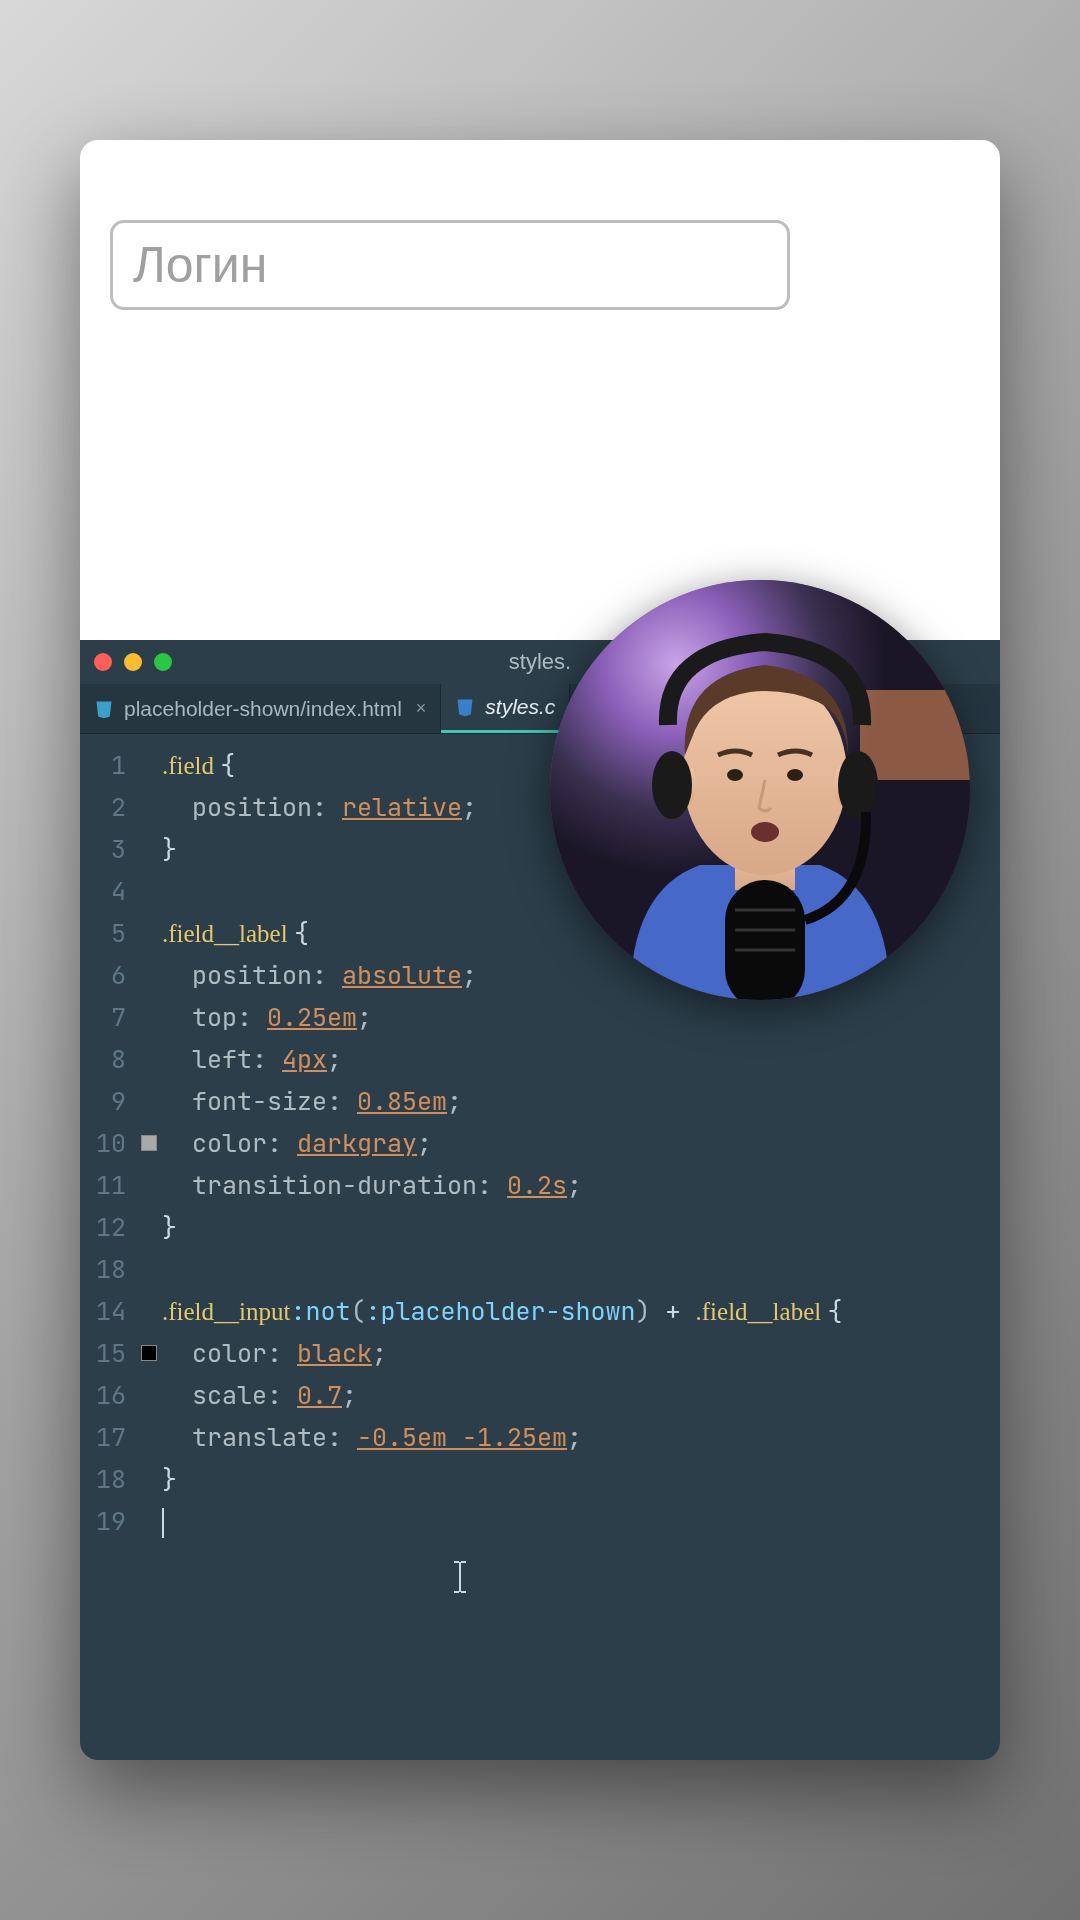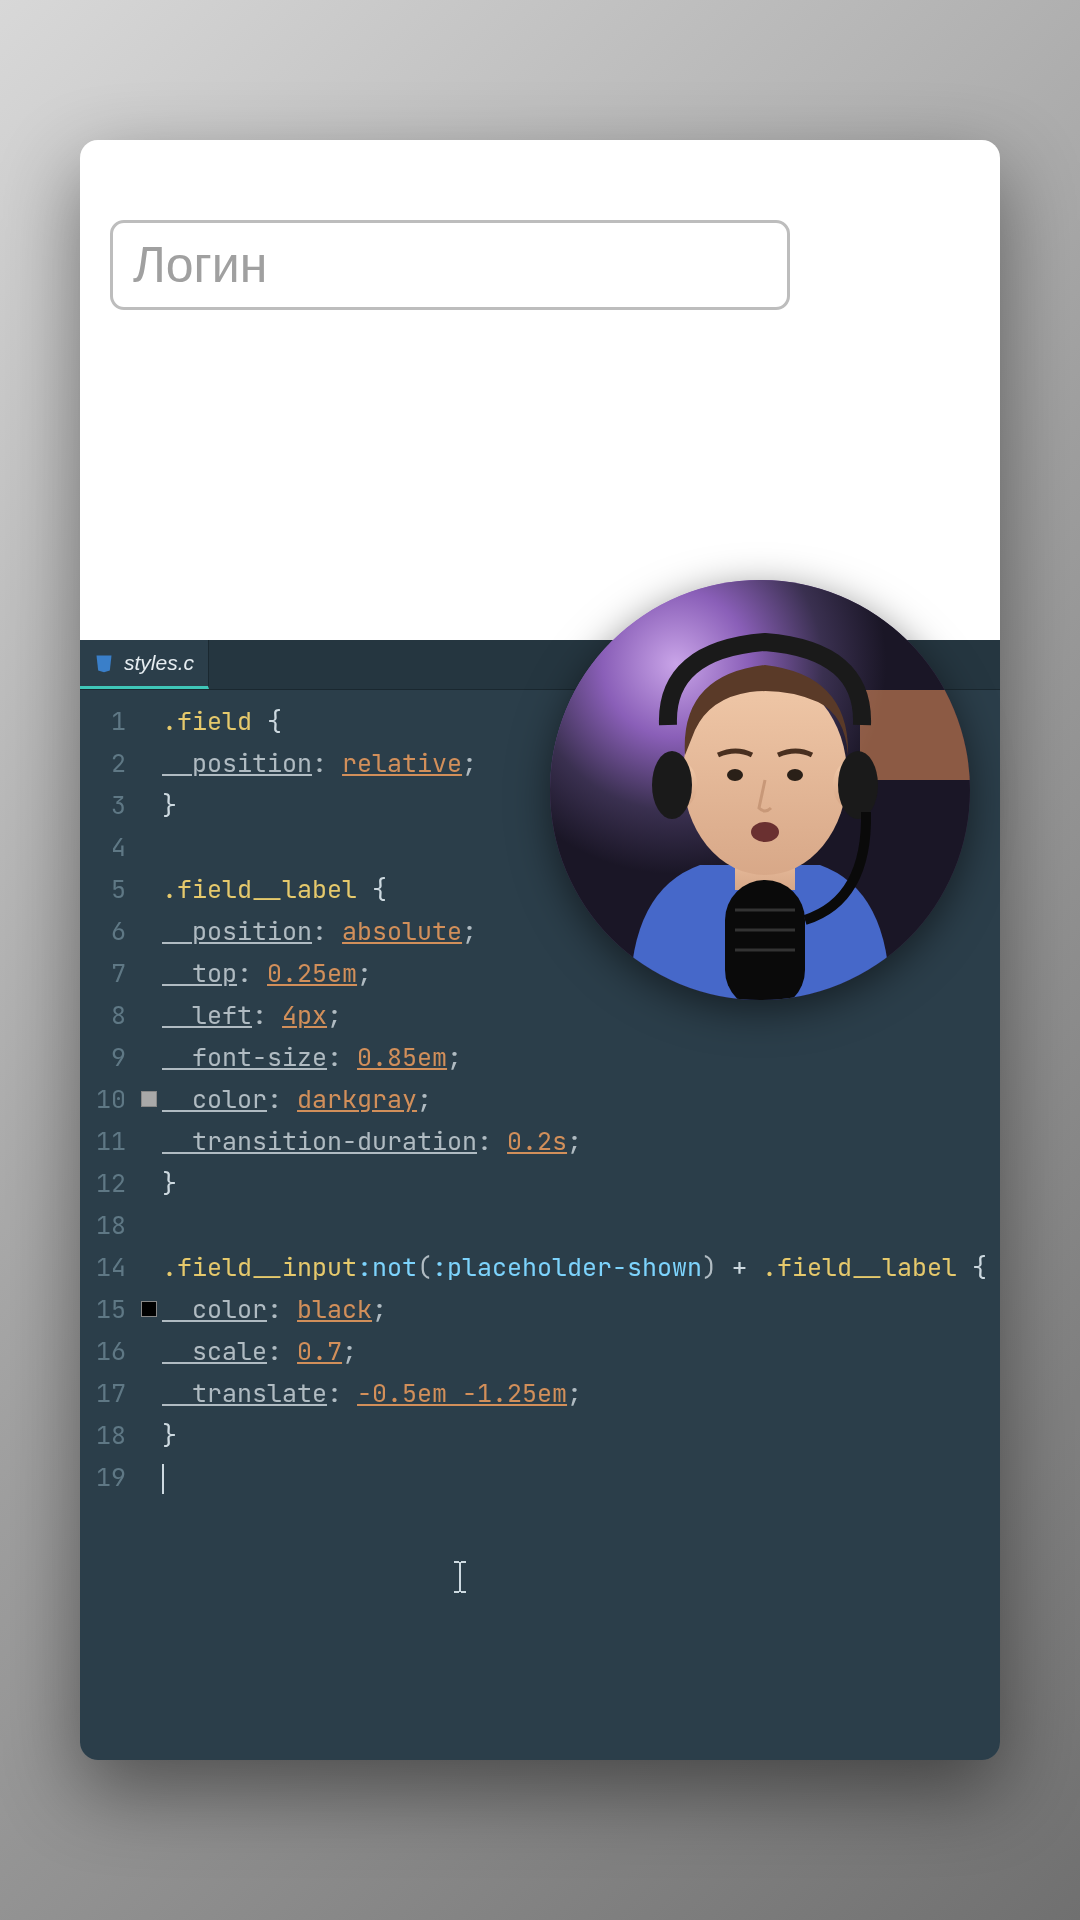--- a/index.html
+++ b/index.html
@@ -109,23 +109,23 @@
   }
   .gutter div { height: 42px; }
   .swatch-col {
     width: 26px;
     padding-top: 0;
   }
   .swatch-col div { height: 42px; display:flex; align-items:center; justify-content:center;}
   .swatch { width: 16px; height: 16px; border: 1px solid #888; }
   .lines { flex: 1; color: #cdd9e0; white-space: pre; position: relative; }
   .lines .row { height: 42px; }
-  .tok-sel   { color: #e6c96c; }   
+  .tok-sel   { color: #e6c96c; font-family: Liberation Serif, serif; }   
   .tok-brace { color: #cdd9e0; }
-  .tok-prop  { color: #b0bbc2; text-decoration: underline; }   
+  .tok-prop  { color: #b0bbc2; }   
   .tok-val   { color: #d28f5a; text-decoration: underline; }   
   .tok-pseudo{ color: #7dd3fc; }
   .tok-punc  { color: #b0bbc2; }
   .tok-plus  { color: #cdd9e0; }
   .caret {
     display: inline-block;
     width: 2px;
     height: 30px;
     background: #cdd9e0;
     vertical-align: middle;
@@ -157,22 +157,39 @@
 <body>
 
 <div class="frame">
 
   <div class="preview">
     <input class="login-input" placeholder="Логин" style="">
   </div>
 
   <div class="editor">
 
+    <div class="titlebar">
+      <div class="traffic">
+        <div class="dot red"></div>
+        <div class="dot yellow"></div>
+        <div class="dot green"></div>
+      </div>
+      <div class="titlebar-title">styles.</div>
+    </div>
 
     <div class="tabs">
+      <div class="tab">
+        <span class="tab-icon">
+          <svg viewBox="0 0 24 24">
+              <polygon points="3,3 21,3 19,21 12,23 5,21" fill="#3aa0c9"></polygon>
+            </svg>
+        </span>
+        <span>placeholder-shown/index.html</span>
+        <span class="tab-close">×</span>
+      </div>
       <div class="tab active">
         <span class="tab-icon">
           <svg viewBox="0 0 24 24">
               <polygon points="3,3 21,3 19,21 12,23 5,21" fill="#3a7fc9"></polygon>
             </svg>
         </span>
         <span>styles.c</span>
       </div>
     </div>
 

